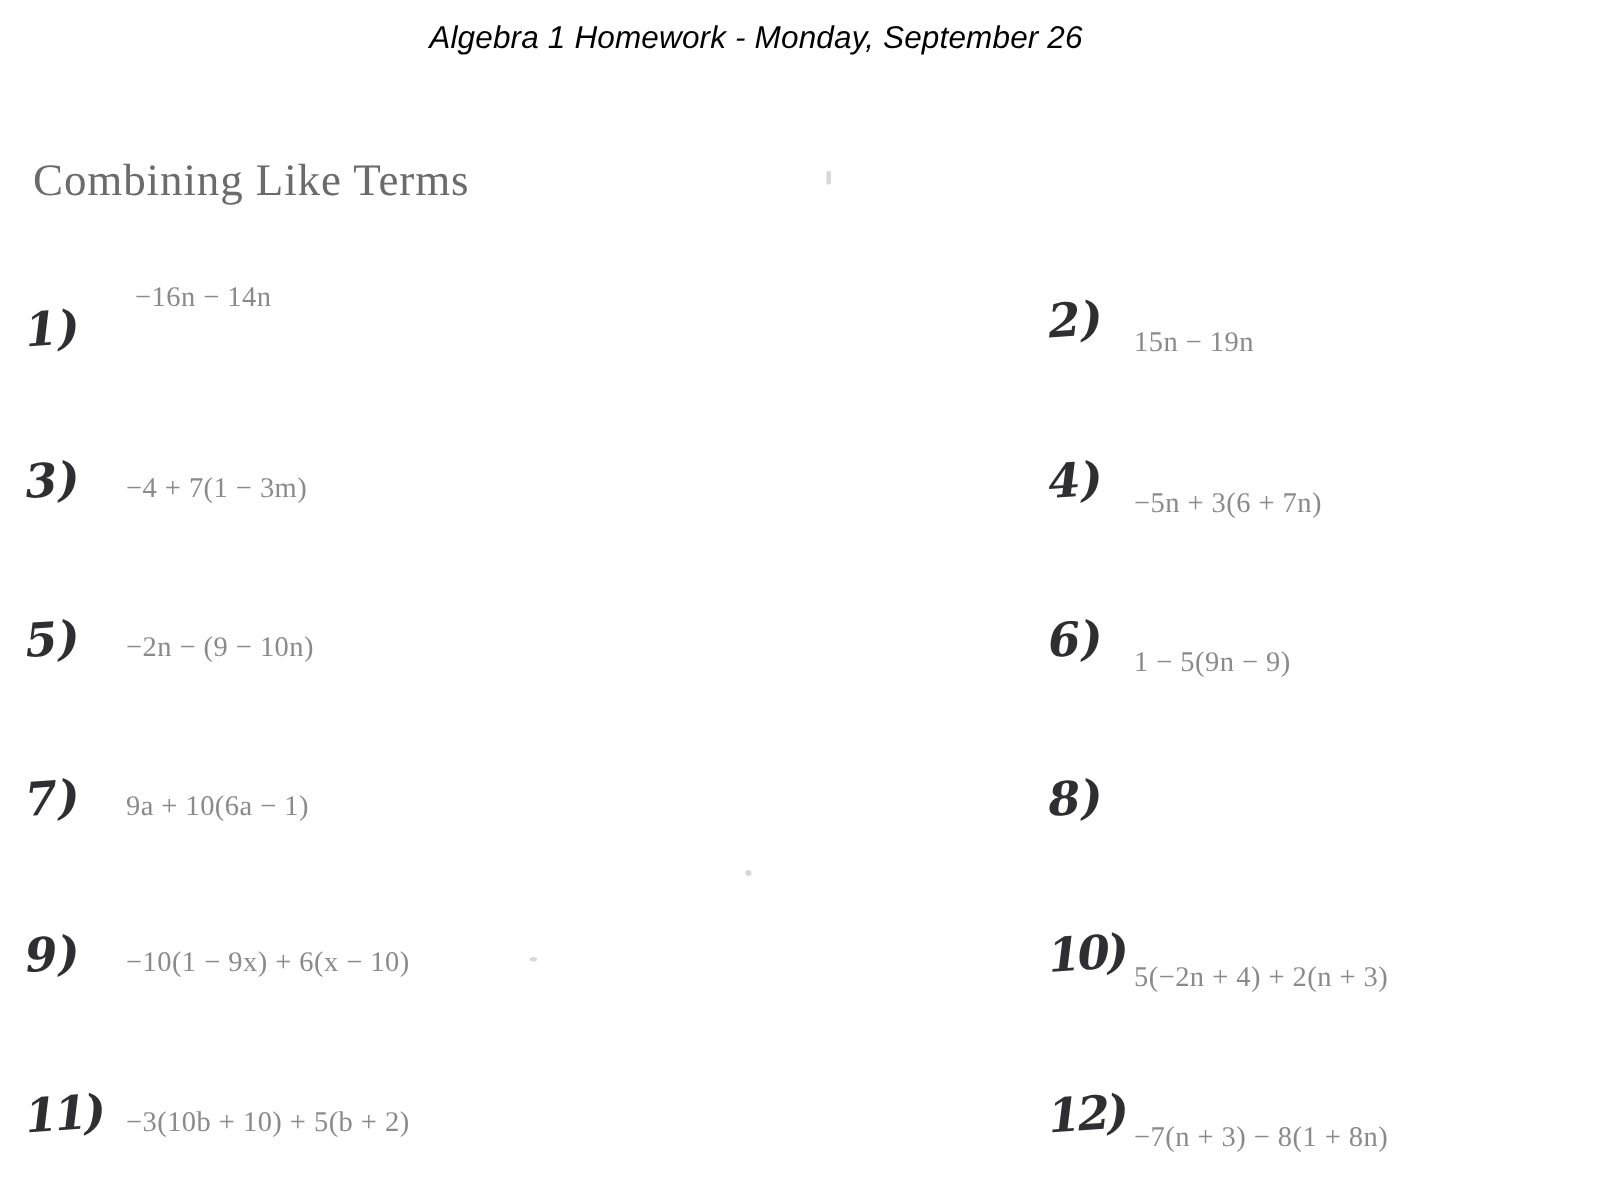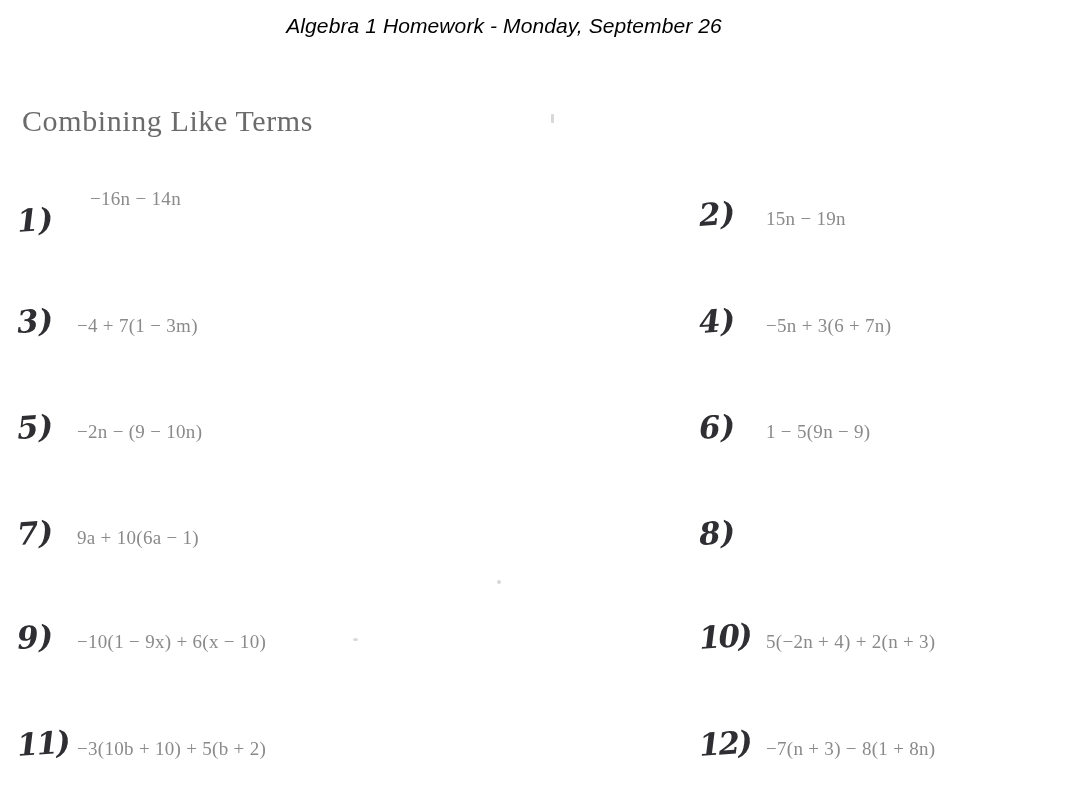--- a/index.html
+++ b/index.html
@@ -119,22 +119,22 @@
   .pexpr {
     position: absolute;
     top: 8px;
     font-family: "Liberation Serif", serif;
     font-size: 19px;
     color: #8a8a8a;
     letter-spacing: 0.3px;
     white-space: nowrap;
   }
 
-  .problem.col-left  .pexpr { left: 59px; }
-  .problem.col-right .pexpr { left: 66px; }
+  .problem.col-left  .pexpr { left: 66px; }
+  .problem.col-right .pexpr { left: 56px; margin-top: 10px; }
 
   
   .problem.raised .pexpr { top: -12px; left: 72px; }
   .problem.raised .pnum  { top: 6px; }
 
   
   .speck {
     position: absolute;
     background: #d8d8d8;
     border-radius: 50%;

